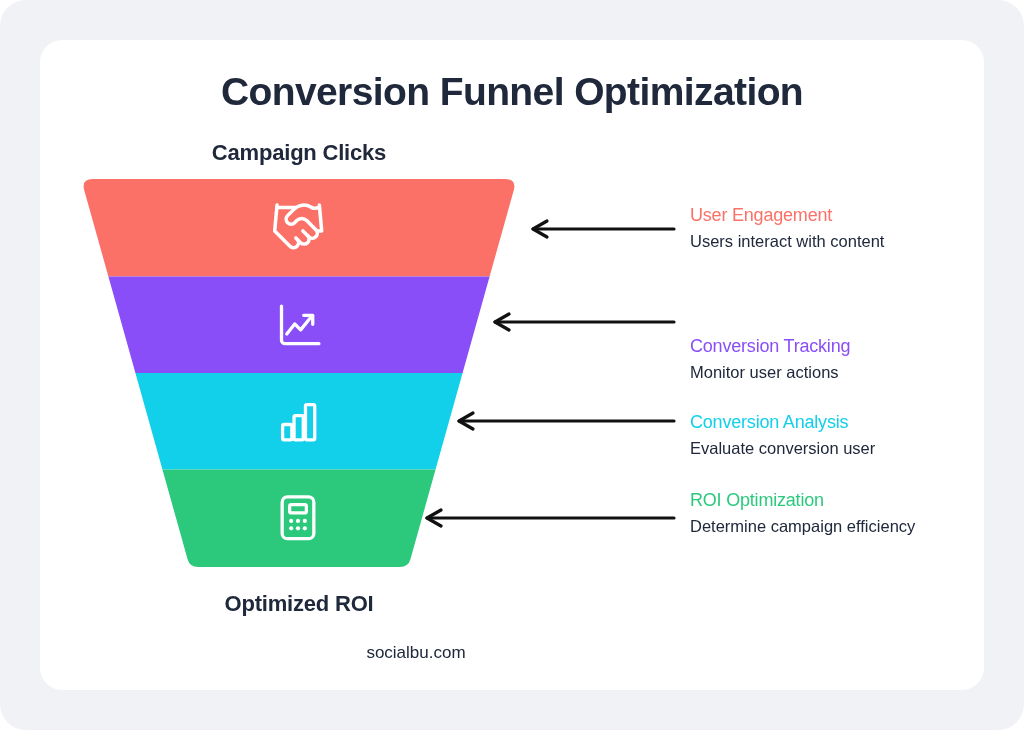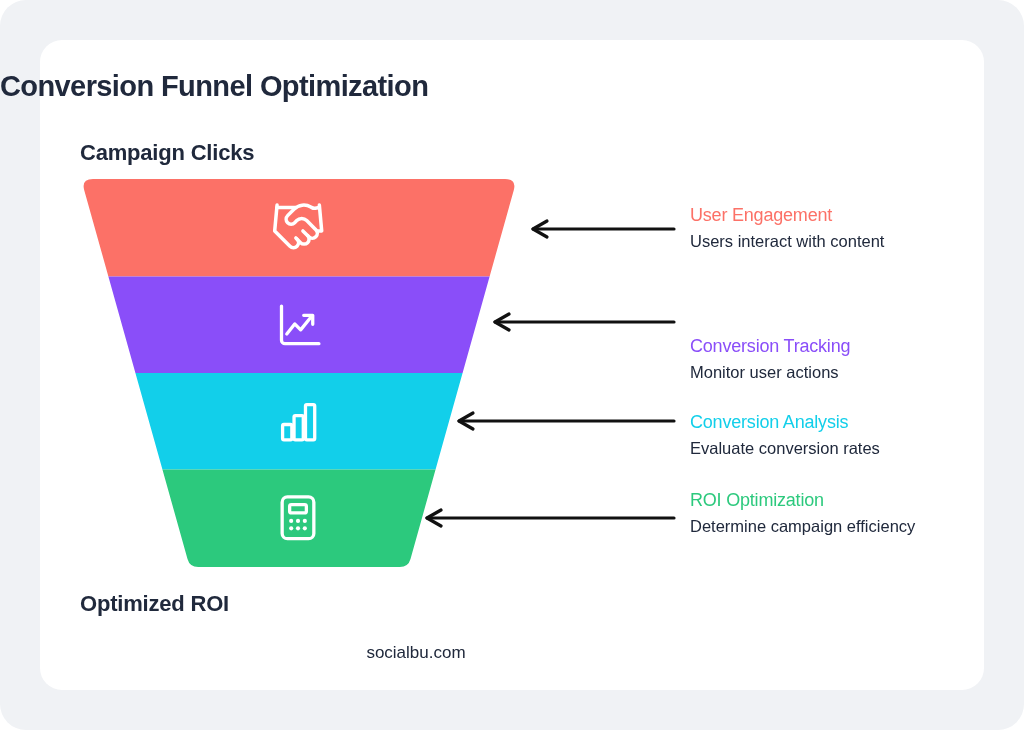--- a/index.html
+++ b/index.html
@@ -9,25 +9,25 @@
   }
   .canvas{
     position:absolute;left:0;top:0;width:1024px;height:730px;
     background:#F0F2F5;border-radius:26px;
   }
   .card{
     position:absolute;left:40px;top:40px;width:944px;height:650px;
     background:#ffffff;border-radius:22px;
   }
   .title{
-    position:absolute;left:0;top:70px;width:1024px;text-align:left;
-    font-size:29px;font-weight:700;letter-spacing:-0.6px;color:#20293C;
+    position:absolute;left:0;top:70px;width:1024px;text-align:center;
+    font-size:39px;font-weight:700;letter-spacing:-0.6px;color:#20293C;
   }
   .funnel-top-label,.funnel-bottom-label{
-    position:absolute;left:80px;width:438px;text-align:left;
+    position:absolute;left:80px;width:438px;text-align:center;
     font-size:22px;font-weight:700;letter-spacing:-0.2px;color:#20293C;
   }
   .funnel-top-label{top:140px;}
   .funnel-bottom-label{top:591px;}
   .funnel-svg{position:absolute;left:80px;top:179px;width:438px;height:388px;}
   .arrows-svg{position:absolute;left:0;top:0;width:1024px;height:730px;pointer-events:none;}
   .stage-label{position:absolute;left:690px;width:300px;}
   .stage-label .heading{font-size:18px;font-weight:400;line-height:1.15;letter-spacing:-0.2px;}
   .stage-label .sub{font-size:16.5px;font-weight:400;color:#20293C;margin-top:6px;line-height:1.2;}
   .lb1{top:205px;} .lb2{top:300px;margin-top:36px;} .lb3{top:412px;} .lb4{top:490px;}
@@ -117,21 +117,21 @@
 <div class="stage-label lb1">
   <div class="heading" style="color: rgb(252, 113, 103);">User Engagement</div>
   <div class="sub">Users interact with content</div>
 </div>
 <div class="stage-label lb2">
   <div class="heading" style="color: rgb(138, 78, 249);">Conversion Tracking</div>
   <div class="sub">Monitor user actions</div>
 </div>
 <div class="stage-label lb3">
   <div class="heading" style="color: rgb(18, 207, 234);">Conversion Analysis</div>
-  <div class="sub">Evaluate conversion rates</div>
+  <div class="sub">Evaluate conversion user</div>
 </div>
 <div class="stage-label lb4">
   <div class="heading" style="color: rgb(44, 201, 125);">ROI Optimization</div>
   <div class="sub">Determine campaign efficiency</div>
 </div>
 
 <div class="funnel-bottom-label">Optimized ROI</div>
 
 <div class="footer">socialbu.com</div>
 

